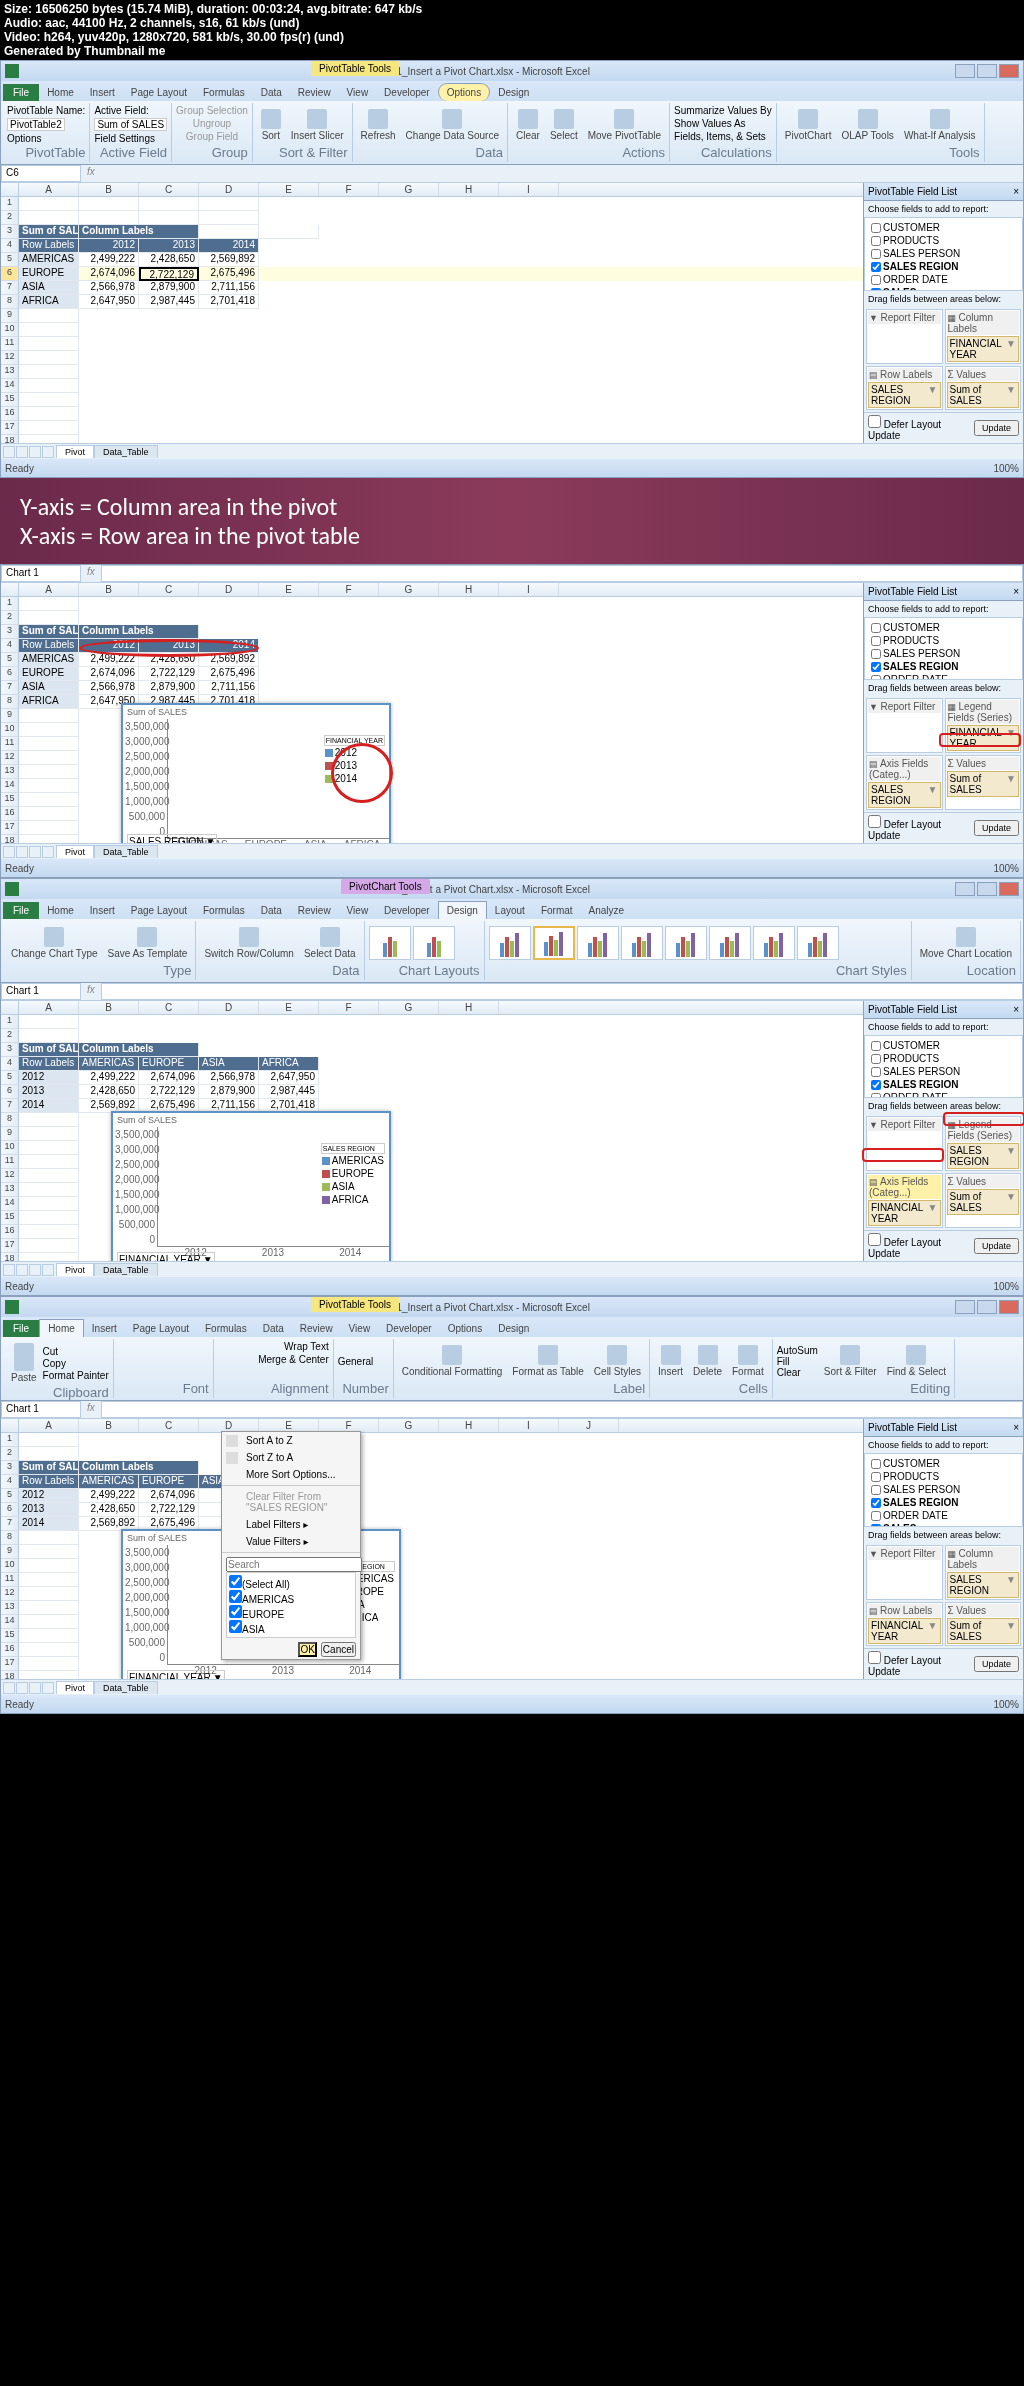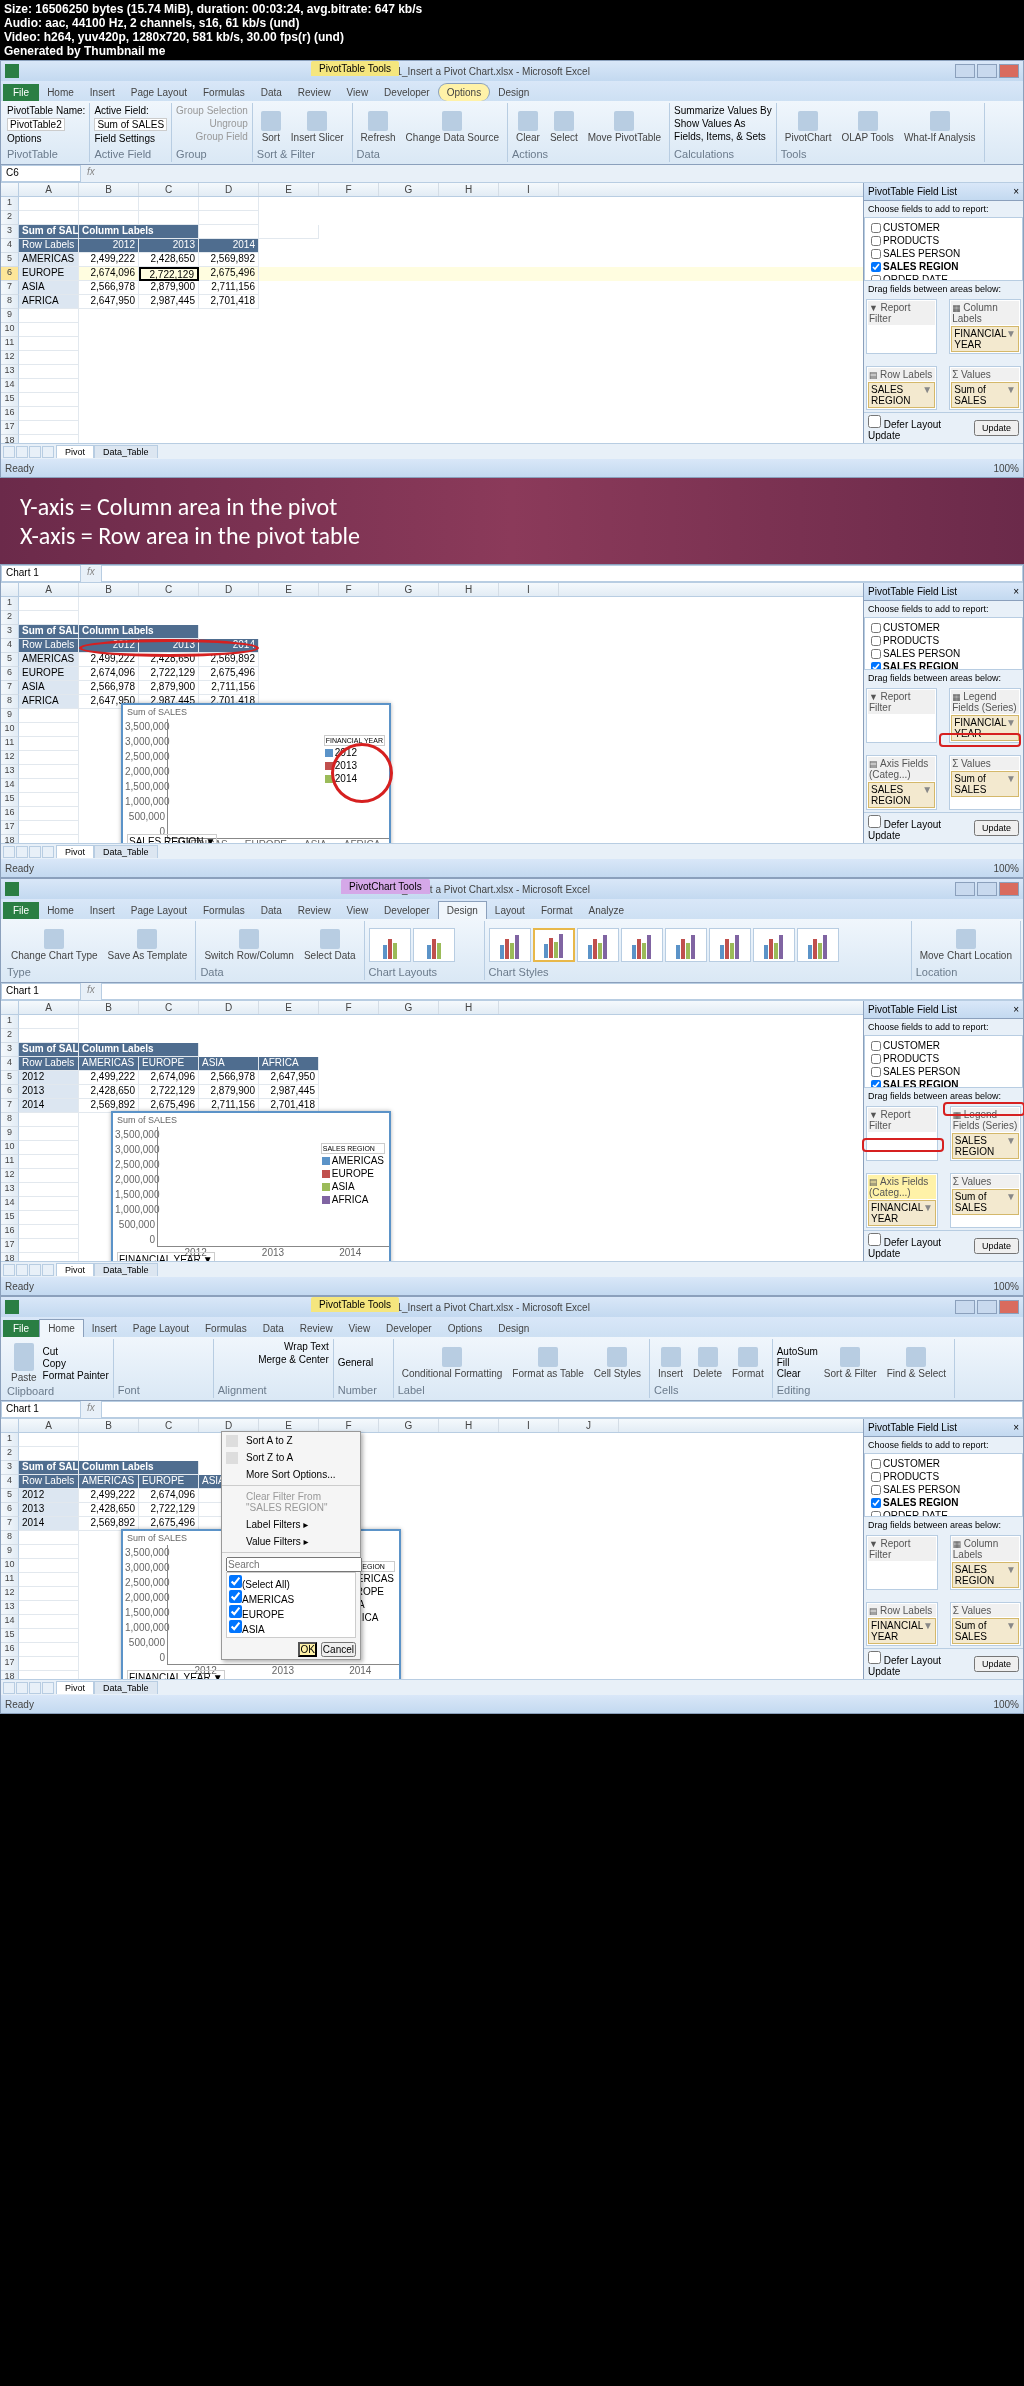--- a/index.html
+++ b/index.html
@@ -15,21 +15,21 @@
 .titlebar .winbtns .close{background:#d96b5e}
 .contextual-tab{position:absolute;top:0;left:310px;background:#f5e67e;padding:2px 8px;font-size:10px;border-radius:2px 2px 0 0}
 .contextual-tab.purple{background:#d5a8e8}
 .ribbon-tabs{display:flex;background:linear-gradient(#d9e7f8,#cde0f3);height:20px;align-items:flex-end;padding-left:2px}
 .ribbon-tabs .file-tab{background:#2a7e43;color:#fff;padding:3px 10px;font-size:10px}
 .ribbon-tabs .tab{padding:3px 8px;font-size:10px;color:#444;cursor:pointer}
 .ribbon-tabs .tab.active{background:#f0f6fc;border:1px solid #8ba0bc;border-bottom:none}
 .ribbon-tabs .tab.highlight{background:#fff2a8;border-radius:10px}
 .ribbon{background:linear-gradient(#f0f6fc,#dae8f5);height:64px;display:flex;border-bottom:1px solid #8ba0bc;padding:2px}
 .ribbon-group{border-right:1px solid #b8cde2;padding:2px 4px;display:flex;flex-direction:column;justify-content:space-between}
-.ribbon-group .grp-label{font-size:11px;color:#6b7b8c;text-align:left}
+.ribbon-group .grp-label{font-size:13px;color:#6b7b8c;text-align:right}
 .ribbon-group .grp-content{display:flex;gap:2px;flex:1;align-items:center}
 .ribbon-btn{display:flex;flex-direction:column;align-items:center;padding:2px 4px;font-size:9px;color:#444}
 .ribbon-btn .icon{width:20px;height:20px;background:#b8cde2;border-radius:2px;margin-bottom:1px}
 .ribbon-btn.highlighted{background:#fde699;border:1px solid #e8b84a}
 .chart-style-row{display:flex;gap:2px}
 .chart-style-thumb{width:42px;height:34px;background:#fff;border:1px solid #b8cde2;display:flex;align-items:flex-end;justify-content:center;gap:1px;padding:2px}
 .chart-style-thumb span{width:4px;background:#5b93c8}
 .chart-style-thumb span:nth-child(1){height:14px;background:#5b93c8}
 .chart-style-thumb span:nth-child(2){height:20px;background:#c0504d}
 .chart-style-thumb span:nth-child(3){height:16px;background:#9bbb59}
@@ -51,21 +51,21 @@
 .pivot-rowlabel{background:#dce6f1}
 .cell.selected{border:2px solid #000!important}
 .cell.num{text-align:right}
 .task-pane{width:160px;background:#e8f0f8;border-left:1px solid #8ba0bc;display:flex;flex-direction:column}
 .task-pane .tp-header{background:linear-gradient(#d9e7f8,#c3d9f0);padding:3px 4px;font-size:10px;display:flex;justify-content:space-between;border-bottom:1px solid #8ba0bc}
 .tp-section{padding:3px 4px;font-size:9px}
 .field-list{background:#fff;border:1px solid #b8cde2;max-height:80px;overflow:auto}
 .field-item{padding:1px 2px;display:flex;align-items:center;gap:2px}
 .field-item input{width:10px;height:10px}
 .field-item.bold{font-weight:bold}
-.drop-areas{display:grid;grid-template-columns:1fr 1fr;gap:12px;padding:2px}
+.drop-areas{display:grid;grid-template-columns:1fr 1fr;gap:2px;padding:2px}
 .drop-area{background:#fff;border:1px solid #b8cde2;min-height:32px;padding:1px}
 .drop-area .da-label{font-size:9px;color:#555;background:#f0f0f0;padding:1px}
 .drop-area .da-item{background:#f3e9cf;border:1px solid #d4b86a;font-size:9px;padding:1px 2px;margin-top:1px;display:flex;justify-content:space-between}
 .drop-area .da-item .dd{color:#888}
 .defer-row{display:flex;justify-content:space-between;padding:2px 4px;align-items:center;border-top:1px solid #b8cde2}
 .defer-row button{font-size:9px;padding:1px 6px}
 .sheet-tabs{display:flex;background:#e8f0f8;height:16px;align-items:center;border-top:1px solid #b8cde2}
 .sheet-tabs .nav{display:flex;gap:1px;padding:0 2px}
 .sheet-tabs .nav span{width:12px;height:12px;border:1px solid #b8cde2}
 .sheet-tabs .st{padding:1px 8px;font-size:9px;background:#fff;border:1px solid #b8cde2;border-bottom:none}
@@ -141,21 +141,21 @@
     </div>
     <div class="ribbon-group">
       <div class="grp-content" style="flex-direction:column;align-items:flex-start">
         <span>Active Field:</span>
         <span style="background:#fff;border:1px solid #ccc;padding:0 2px">Sum of SALES</span>
         <span>Field Settings</span>
       </div>
       <div class="grp-label">Active Field</div>
     </div>
     <div class="ribbon-group">
-      <div class="grp-content" style="flex-direction:column;align-items:flex-end;font-size:9px;color:#999">
+      <div class="grp-content" style="flex-direction:column;align-items:center;font-size:9px;color:#999">
         <span>Group Selection</span>
         <span>Ungroup</span>
         <span>Group Field</span>
       </div>
       <div class="grp-label">Group</div>
     </div>
     <div class="ribbon-group">
       <div class="grp-content">
         <div class="ribbon-btn">
             <span class="icon"></span>

